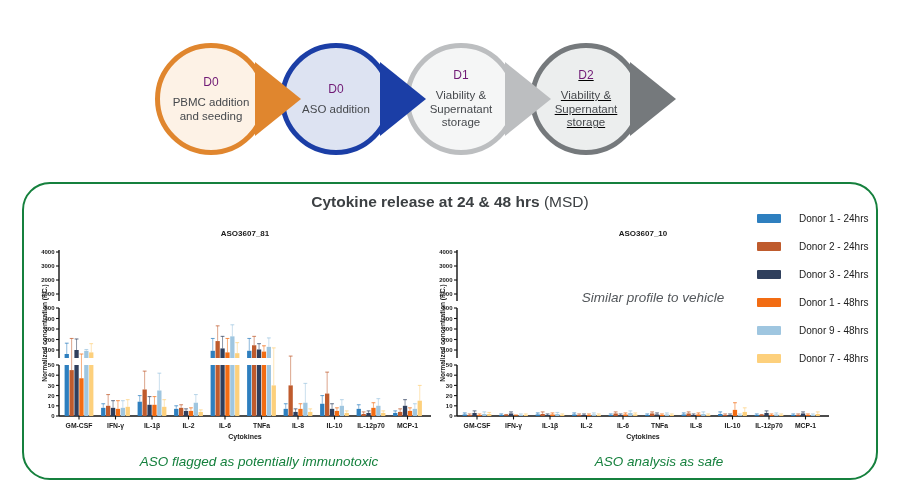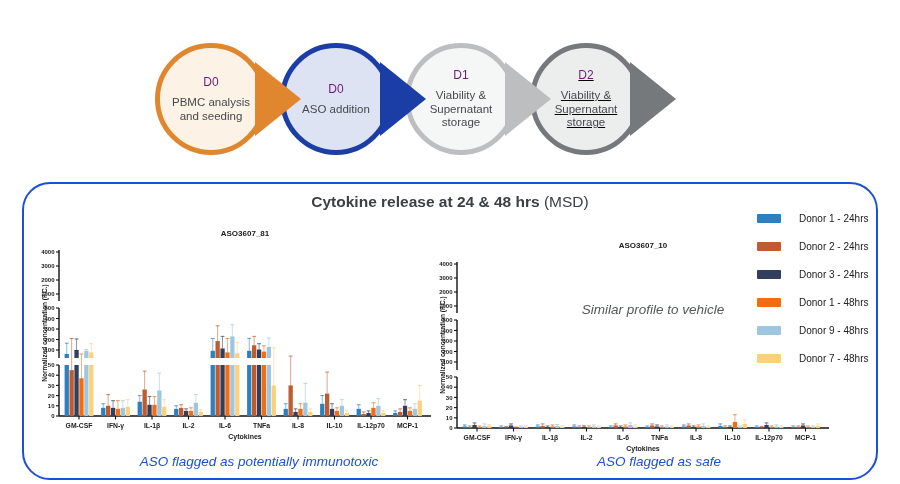--- a/index.html
+++ b/index.html
@@ -18,50 +18,50 @@
   }
   .flow-day{font-size:12px;color:#701a75;margin-bottom:7px;}
   .flow-label{font-size:11.5px;line-height:1.18;color:#46494d;}
   .flow-arrow{
     position:absolute;top:50%;left:calc(100% - 12px);transform:translateY(-50%);
     width:46px;height:74px;clip-path:polygon(0 0,100% 50%,0 100%);z-index:3;
   }
   
   .panel{
     position:absolute;left:22px;top:182px;width:856px;height:298px;
-    box-sizing:border-box;border:2px solid #1d4ed8;border-radius:28px;background:#fff;
+    box-sizing:border-box;border:2px solid #15803d;border-radius:28px;background:#fff;
   }
   .panel-title{
     position:absolute;left:0;right:0;top:9px;text-align:center;
     font-size:15.5px;color:#3c4043;
   }
   .panel-title .t-bold{font-weight:bold;}
   .chart-box{position:absolute;top:38px;width:410px;height:232px;}
   .chart-left{left:15px;}
-  .chart-right{left:413px;margin-top:12px;}
+  .chart-right{left:413px;}
   .legend{position:absolute;left:733px;top:20px;}
   .legend-entry{display:flex;align-items:center;height:28px;}
   .legend-swatch{width:24px;height:9px;border-radius:1px;flex:0 0 auto;}
   .legend-label{font-size:10px;color:#202020;margin-left:10px;white-space:nowrap;padding-left:8px;}
   .caption{
     position:absolute;top:270px;width:430px;text-align:center;
-    font-size:13.5px;font-style:italic;color:#1d4ed8;
+    font-size:13.5px;font-style:italic;color:#15803d;
   }
   .caption-left{left:20px;}
   .caption-right{left:420px;}
 </style>
 </head>
 <body>
 
 <div class="flow-row">
   <div class="flow-node" style="z-index:6">
     <div class="flow-arrow" style="background: rgb(224, 134, 46);"></div>
     <div class="flow-circle" style="border-color: rgb(224, 134, 46); background: rgb(253, 242, 230);">
       <div class="flow-day">D0</div>
-      <div class="flow-label">PBMC analysis and seeding</div>
+      <div class="flow-label">PBMC addition and seeding</div>
     </div>
   </div>
   <div class="flow-node" style="z-index:5">
     <div class="flow-arrow" style="background: rgb(27, 62, 166);"></div>
     <div class="flow-circle" style="border-color: rgb(27, 62, 166); background: rgb(221, 227, 242);">
       <div class="flow-day">D0</div>
       <div class="flow-label">ASO addition</div>
     </div>
   </div>
   <div class="flow-node" style="z-index:4">
@@ -605,14 +605,14 @@
       <span class="legend-swatch" style="background: rgb(159, 198, 224);"></span>
       <span class="legend-label">Donor 9 - 48hrs</span>
     </div>
     <div class="legend-entry">
       <span class="legend-swatch" style="background: rgb(253, 208, 124);"></span>
       <span class="legend-label">Donor 7 - 48hrs</span>
     </div>
   </div>
 
   <div class="caption caption-left">ASO flagged as potentially immunotoxic</div>
-  <div class="caption caption-right">ASO flagged as safe</div>
+  <div class="caption caption-right">ASO analysis as safe</div>
 </div>
 
 </body></html>

